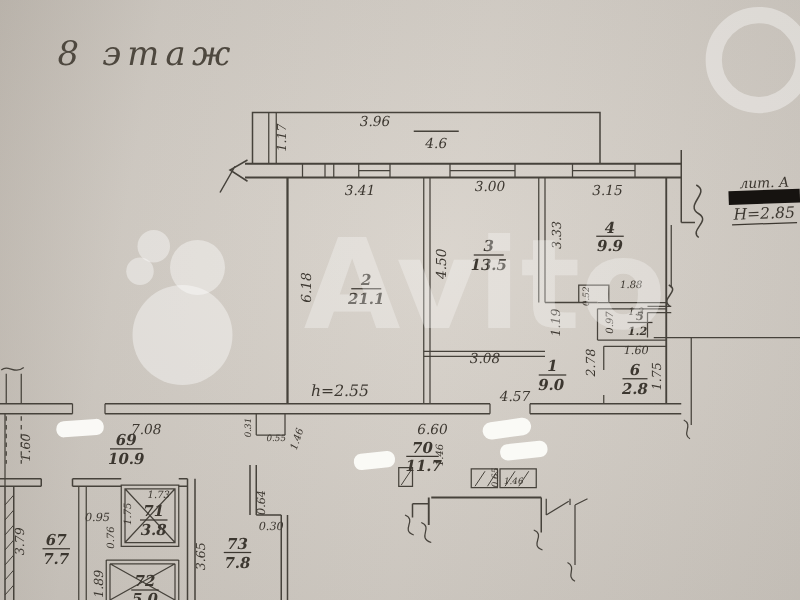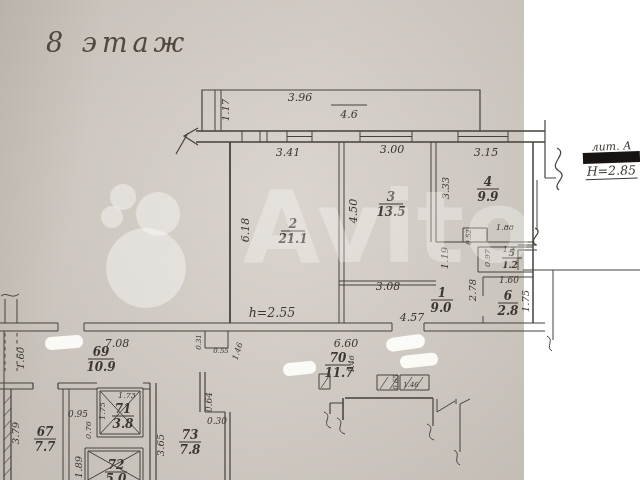--- a/index.html
+++ b/index.html
@@ -1,18 +1,18 @@
 <!DOCTYPE html>
 <html><head>
 <meta charset="utf-8">
 <style>
   html,body{margin:0;padding:0;}
   body{width:640px;height:480px;overflow:hidden;font-family:"DejaVu Serif",serif;}
   .paper{
-    position:relative;width:524px;height:480px;
+    position:relative;width:640px;height:480px;
     background:
       radial-gradient(ellipse 90% 80% at 55% 42%, rgba(255,255,255,0.10), rgba(0,0,0,0.08)),
       linear-gradient(100deg, #c4bdb4 0%, #d2ccc4 18%, #d6d0c8 55%, #d0cac2 100%);
   }
   svg{position:absolute;left:0;top:0;}
   .w{stroke:#46423b;fill:none;stroke-linecap:butt;}
   .w08{stroke-width:0.8;} .w1{stroke-width:1;} .w12{stroke-width:1.2;}
   .w15{stroke-width:1.5;} .w18{stroke-width:1.8;}
   .dash{stroke-dasharray:3.5,3.5;}
   text{fill:#3c3730;font-style:italic;font-family:"DejaVu Serif",serif;}

